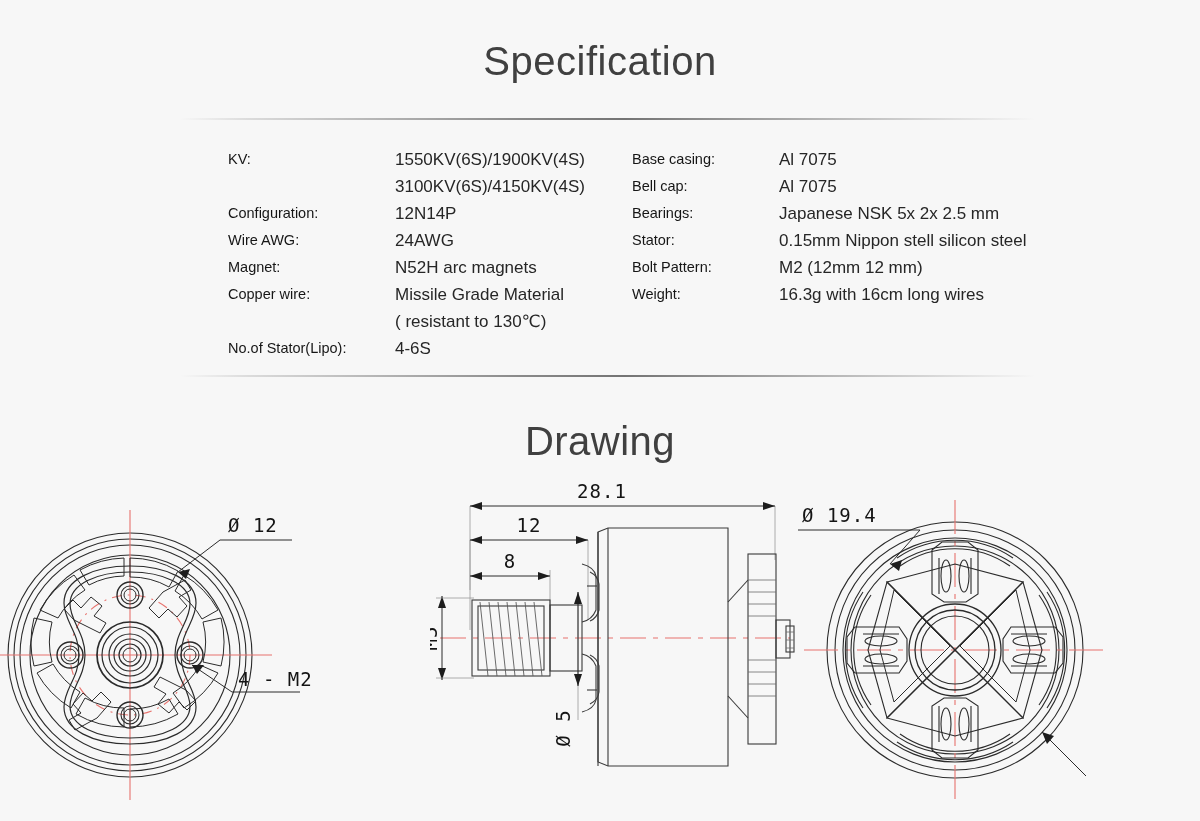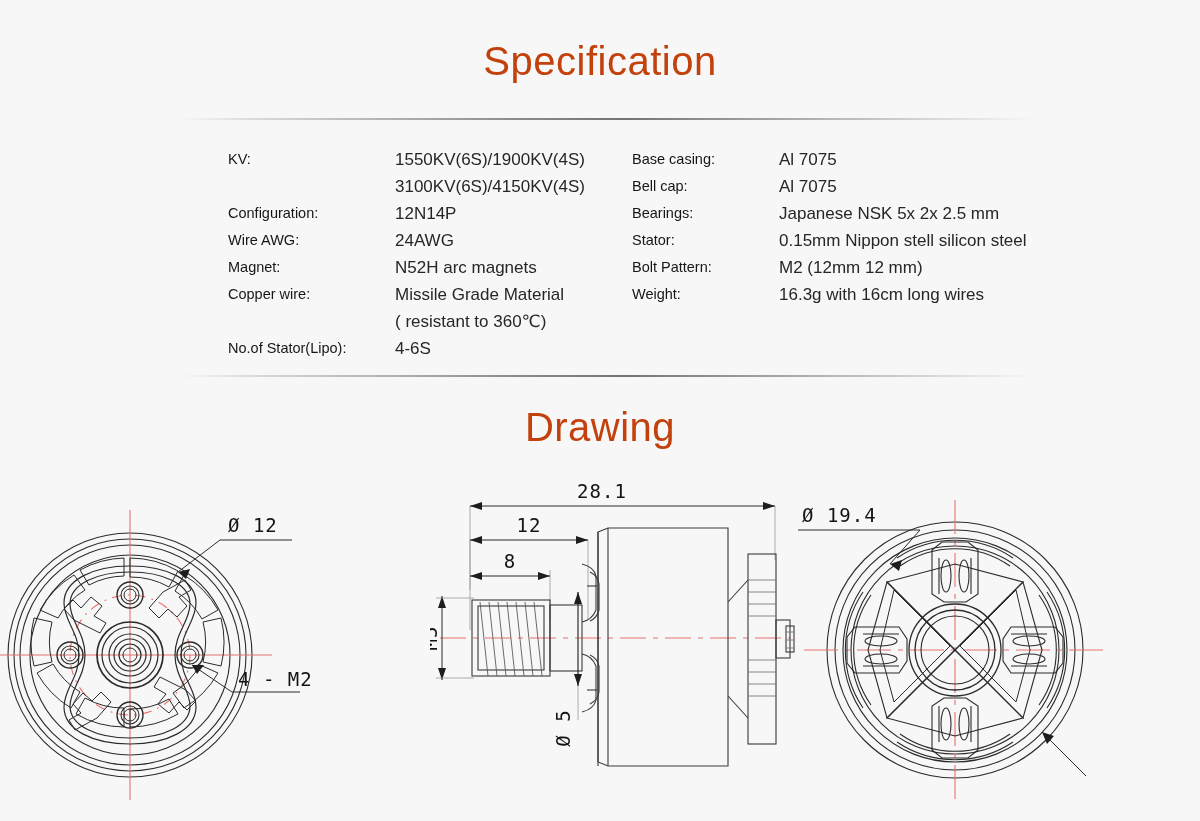--- a/index.html
+++ b/index.html
@@ -11,25 +11,25 @@
     overflow:hidden;
     position:relative;
   }
   .page{position:relative;width:1200px;height:821px;}
 
   
   .heading{
     position:absolute;left:0;width:1200px;
     text-align:center;
     font-weight:300;
-    color:#c2410c;
+    color:#404040;
     letter-spacing:.5px;
   }
   #spec-title{top:38px;font-size:40px;line-height:46px;}
-  #drawing-title{top:404px;font-size:40px;line-height:46px;}
+  #drawing-title{top:418px;font-size:40px;line-height:46px;}
 
   
   .divider{
     position:absolute;left:180px;width:855px;height:2px;
     background:linear-gradient(to right,
        rgba(140,140,140,0) 0%,
        rgba(120,120,120,.22) 8%,
        rgba(70,70,70,.62) 40%,
        rgba(60,60,60,.70) 52%,
        rgba(120,120,120,.25) 88%,
@@ -99,21 +99,21 @@
       <div class="spec-row">
         <span class="spec-label">Magnet:</span>
         <span class="spec-value">N52H arc magnets</span>
       </div>
       <div class="spec-row">
         <span class="spec-label">Copper wire:</span>
         <span class="spec-value">Missile Grade Material</span>
       </div>
       <div class="spec-row cont">
         <span class="spec-label"></span>
-        <span class="spec-value">( resistant to 360℃)</span>
+        <span class="spec-value">( resistant to 130℃)</span>
       </div>
       <div class="spec-row">
         <span class="spec-label">No.of Stator(Lipo):</span>
         <span class="spec-value">4-6S</span>
       </div>
     </div>
 
     <div class="spec-col" id="spec-col-right">
       <div class="spec-row">
         <span class="spec-label">Base casing:</span>

